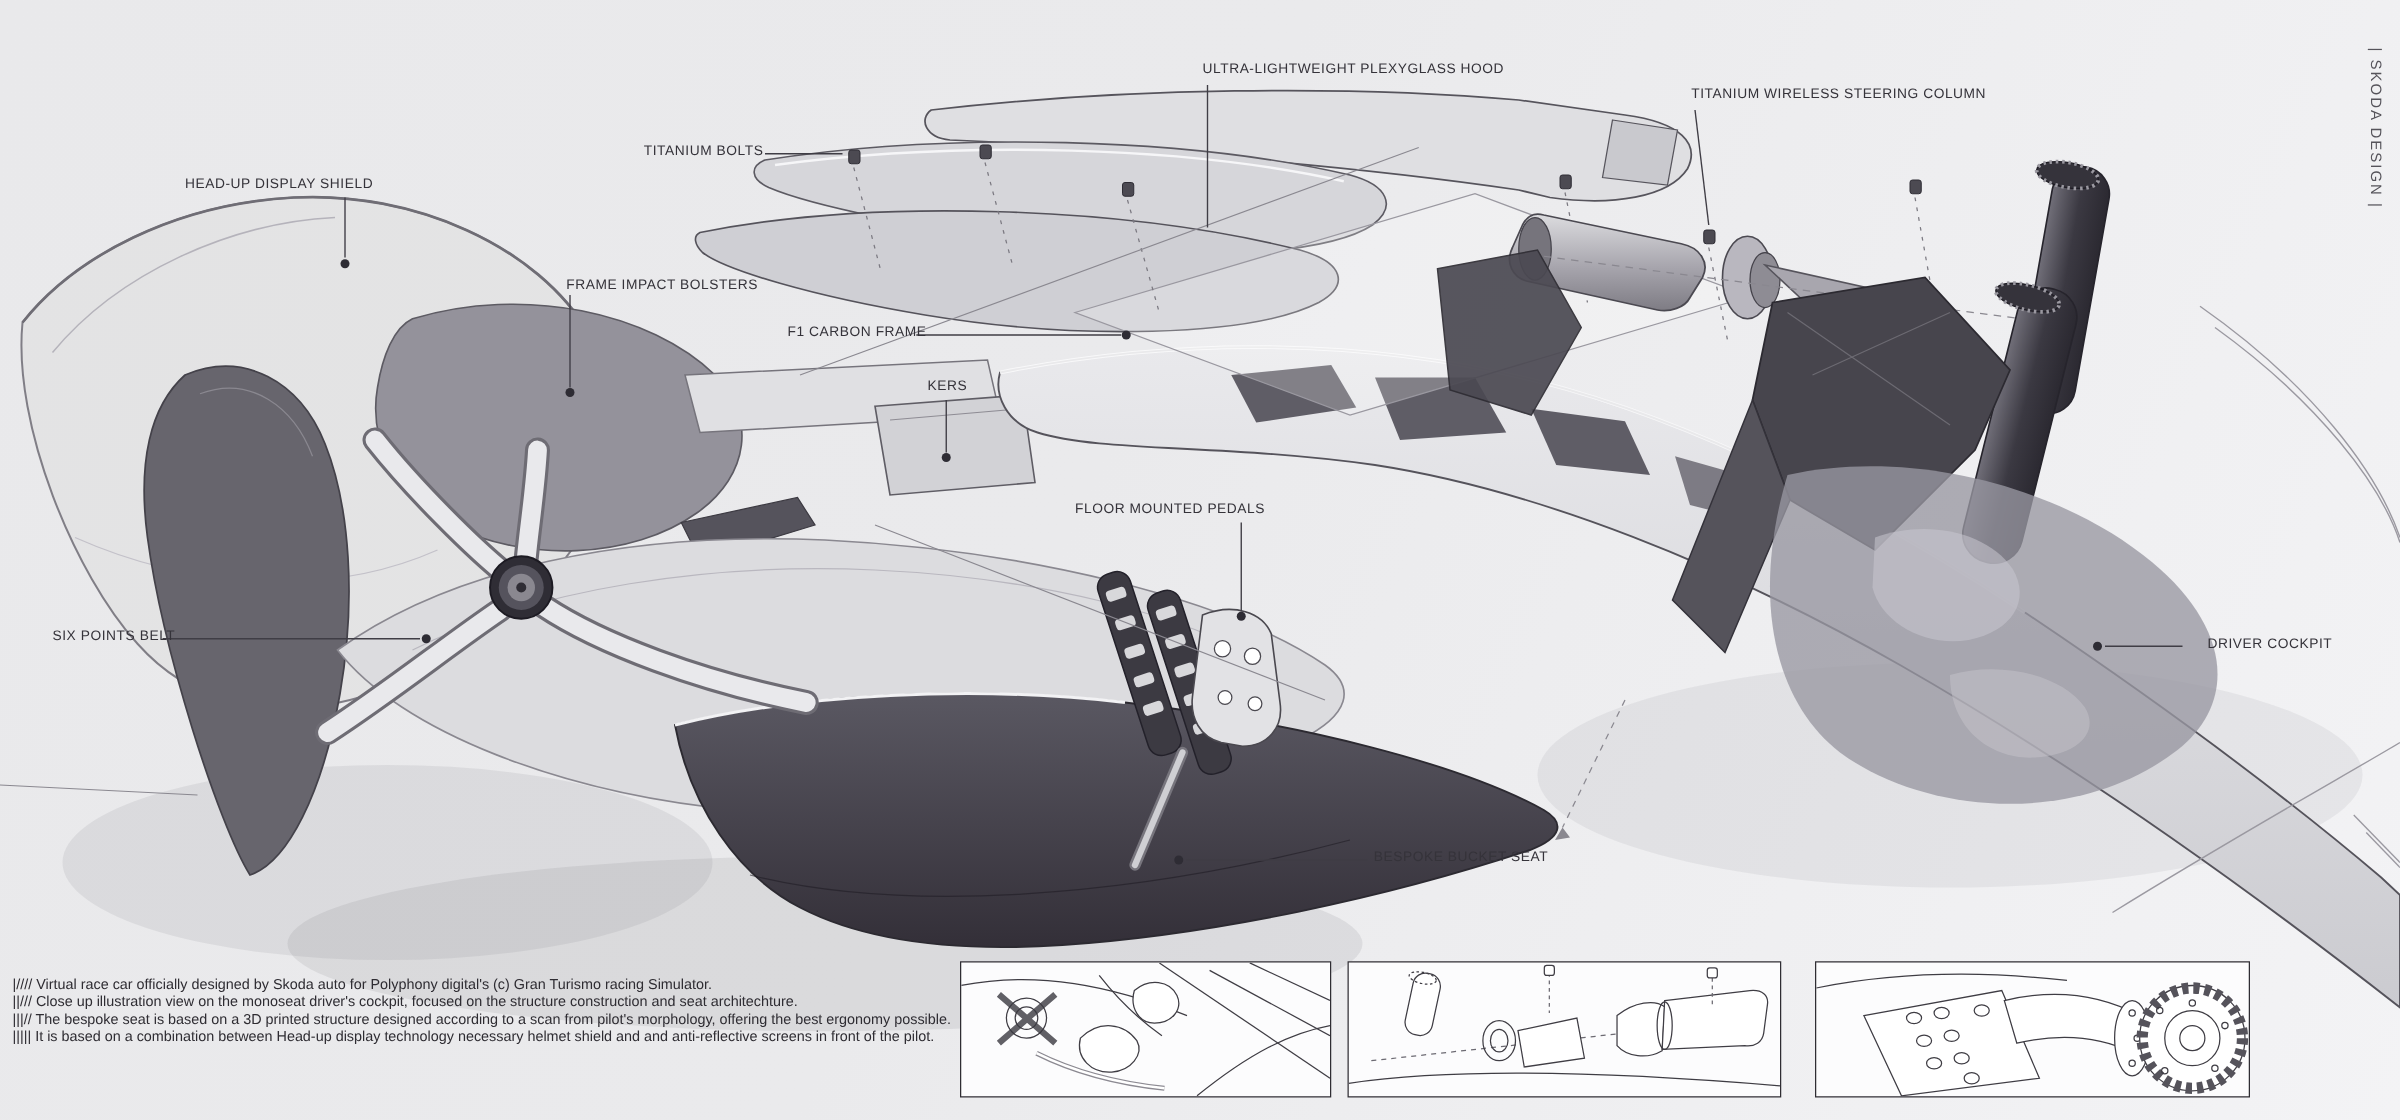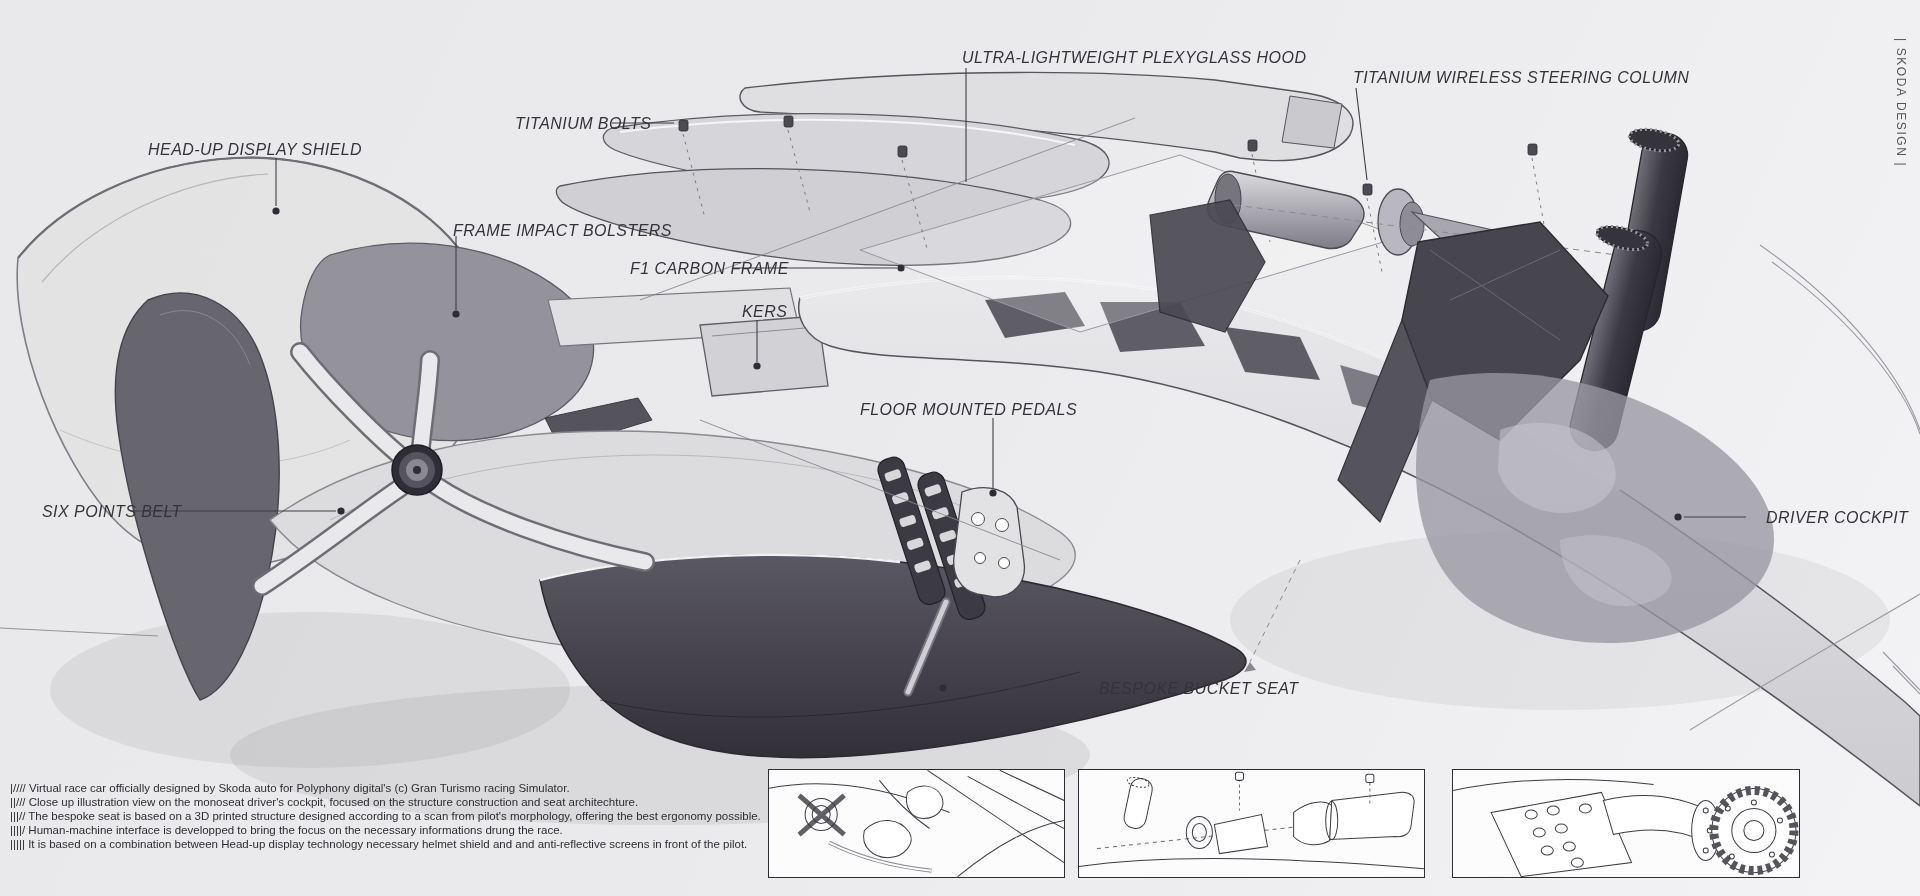--- a/index.html
+++ b/index.html
@@ -3,22 +3,22 @@
 <meta charset="utf-8">
 <style>
   html,body{margin:0;padding:0;background:#dfdfe2;}
   .stage{
     position:relative;width:1920px;height:896px;overflow:hidden;
     background:linear-gradient(115deg,#e9e9eb 0%,#eaeaec 45%,#f3f3f5 100%);
     font-family:"Liberation Sans",sans-serif;color:#3a383f;
   }
   .sketch{position:absolute;left:0;top:0;width:1920px;height:896px;}
   .callout{
-    position:absolute;font-size:16px;letter-spacing:.45px;color:#35333a;
-    white-space:nowrap;font-weight:400;font-style:italic;
+    position:absolute;font-size:11px;letter-spacing:.45px;color:#35333a;
+    white-space:nowrap;font-weight:400;
   }
   .vtag{
     position:absolute;top:38px;right:12px;writing-mode:vertical-rl;
     font-size:12px;letter-spacing:1.6px;color:#55535a;white-space:nowrap;
   }
   .footer{position:absolute;left:10px;top:763px;width:760px;}
   .logo{line-height:30px;color:#151517;white-space:nowrap;}
   .logo-bold{font-size:31px;font-weight:900;letter-spacing:1.5px;display:inline-block;transform:scaleX(1.06);transform-origin:left;}
   .logo-light{font-size:31px;font-weight:200;letter-spacing:2.5px;margin-left:2px;color:#222226;}
   .subtitle{font-size:15px;margin-top:5px;color:#2c2a30;}
@@ -232,21 +232,20 @@
   <div class="callout" style="left:1766px;top:509px">DRIVER COCKPIT</div>
   <div class="callout" style="left:1099px;top:680px">BESPOKE BUCKET SEAT</div>
 
   <div class="vtag">| SKODA DESIGN |</div>
 
   <div class="footer">
     <div class="desc">
       <div class="desc-line">|//// Virtual race car officially designed by Skoda auto for Polyphony digital's (c) Gran Turismo racing Simulator.</div>
       <div class="desc-line">||/// Close up illustration view on the monoseat driver's cockpit, focused on the structure construction and seat architechture.</div>
       <div class="desc-line">|||// The bespoke seat is based on a 3D printed structure designed according to a scan from pilot's morphology, offering the best ergonomy possible.</div>
-      <div class="desc-line">||||/ Human-machine interface is developped to bring the focus on the necessary informations drung the race.</div>
       <div class="desc-line">||||| It is based on a combination between Head-up display technology necessary helmet shield and and anti-reflective screens in front of the pilot.</div>
     </div>
   </div>
 
   <div class="thumb" style="left:768px;width:297px">
     <svg viewBox="0 0 294 106">
       <g fill="none" stroke="#3f3d44" stroke-width="1">
         <path d="M0,18 C60,6 120,18 180,42"></path>
         <path d="M198,6 L294,58"></path>
         <path d="M158,0 L294,92"></path>

